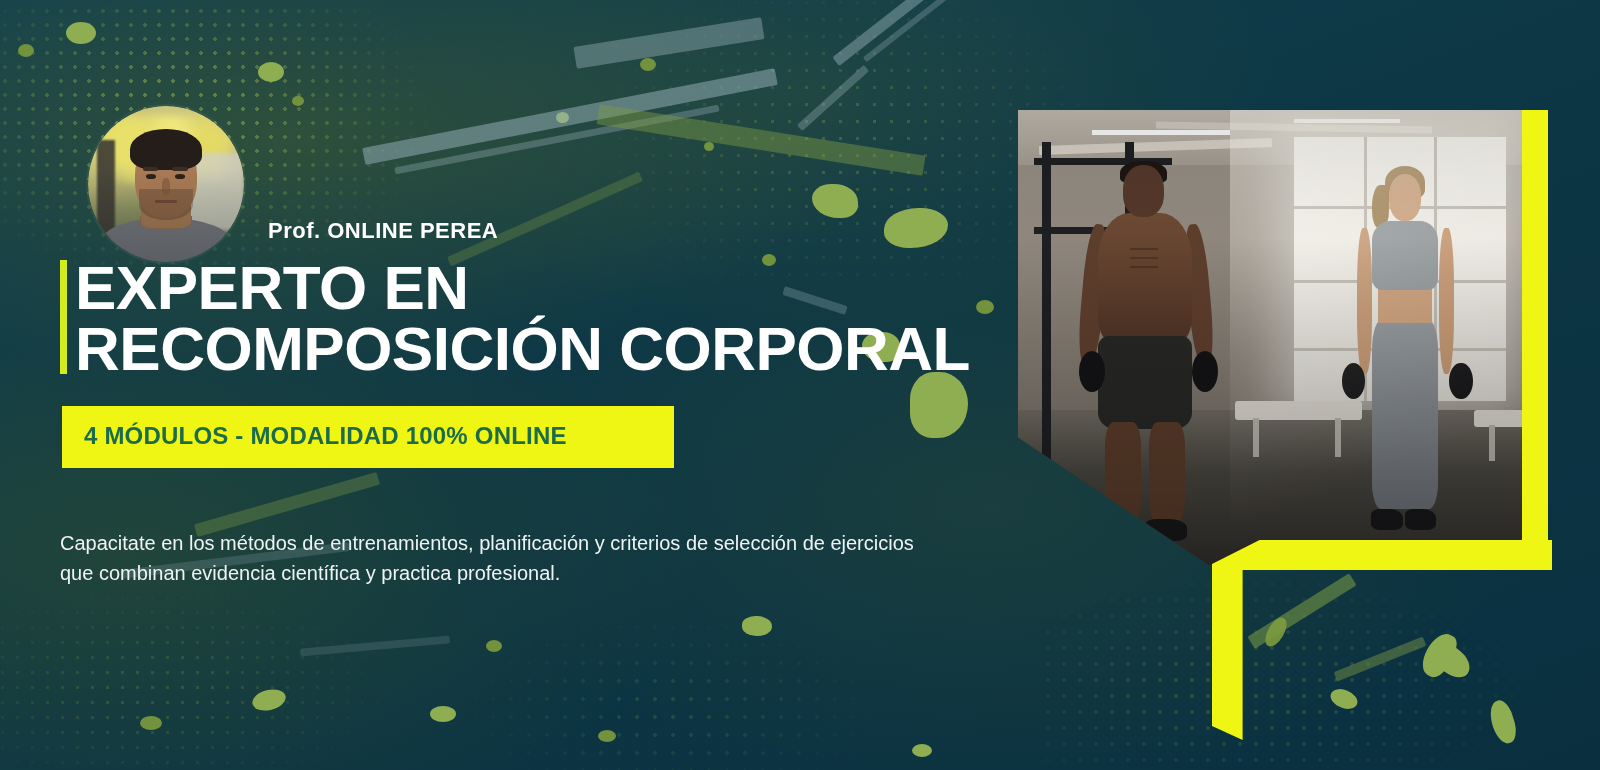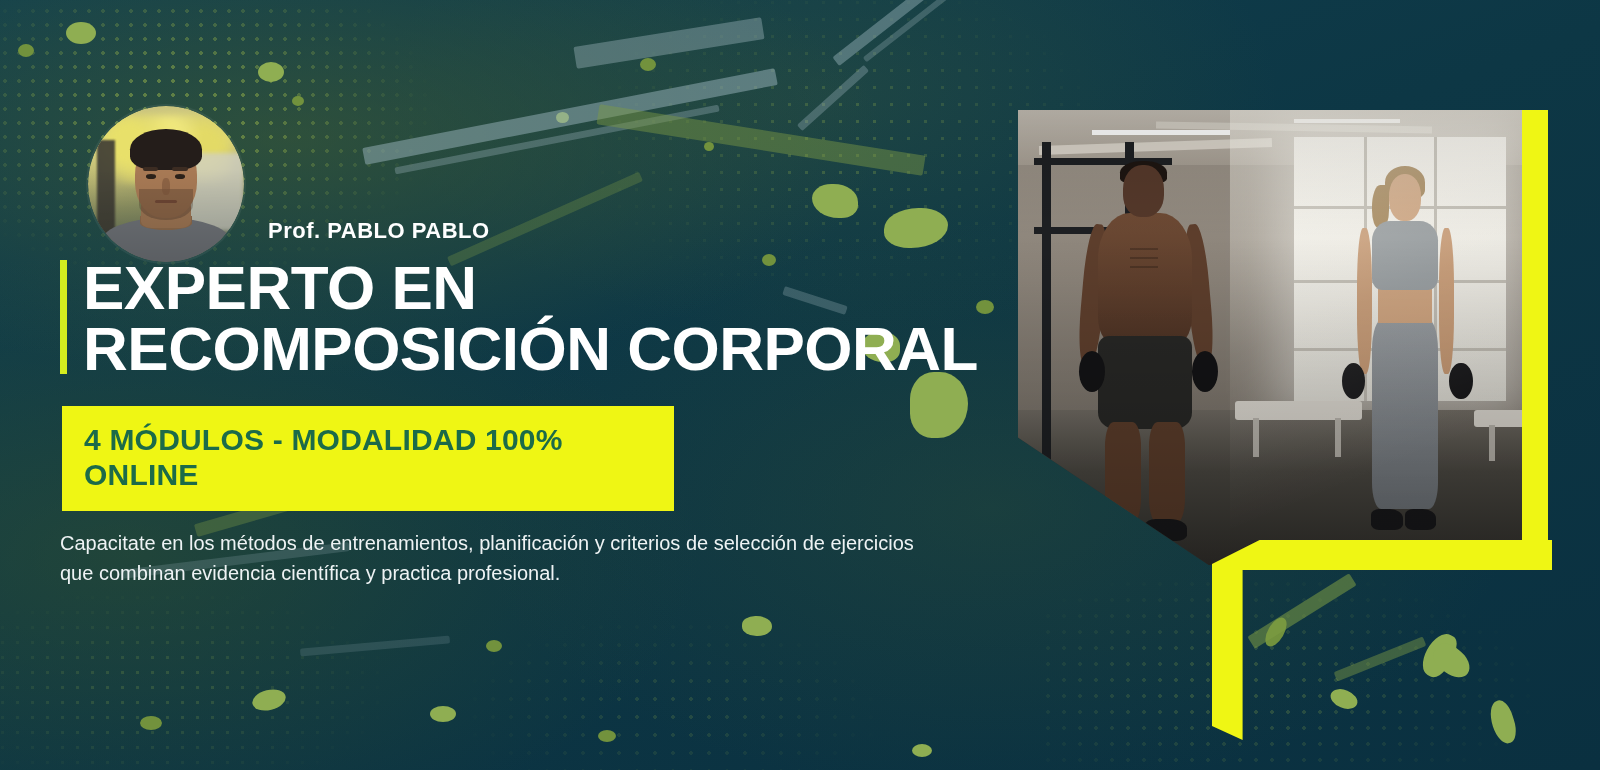--- a/index.html
+++ b/index.html
@@ -152,21 +152,21 @@
 
   .prof-name {
     color:#ffffff;
     font-size:22px; font-weight:bold; letter-spacing:.5px;
     white-space:nowrap;
     padding-bottom:18px;
   }
 
   .headline-wrap {
     position:absolute; left:60px; top:258px;
-    display:flex; align-items:stretch; gap:16px;
+    display:flex; align-items:stretch; gap:8px;
   }
   .accent-bar {
     width:7px; background:#d4ec1f; flex:0 0 auto;
     margin-top:2px; margin-bottom:6px;
   }
   .headline {
     color:#ffffff;
     font-size:62px; font-weight:bold;
     line-height:0.98;
     letter-spacing:-0.5px;
@@ -175,21 +175,21 @@
   }
 
   .badge {
     position:absolute; left:62px; top:406px;
     width:612px;
     background:#eff614;
     padding:16px 22px 18px 22px;
   }
   .badge-line {
     color:#1c6b49;
-    font-size:30px; font-weight:bold;
+    font-size:24px; font-weight:bold;
     letter-spacing:.2px;
     line-height:1.18;
     text-transform:uppercase;
   }
   .badge-line.l1 { text-align:left; }
   .badge-line.l2 { text-align:right; }
 
   .desc {
     position:absolute; left:60px; top:528px;
     width:870px;
@@ -405,21 +405,21 @@
           <div class="hair"></div>
           <div class="brow-l"></div>
           <div class="brow-r"></div>
           <div class="eye-l"></div>
           <div class="eye-r"></div>
           <div class="nose"></div>
           <div class="mouth"></div>
           <div class="shade"></div>
         </div>
       </div>
-      <div class="prof-name">Prof. PABLO PABLO</div>
+      <div class="prof-name">Prof. ONLINE PEREA</div>
     </div>
 
     <div class="headline-wrap">
       <div class="accent-bar"></div>
       <h1 class="headline">EXPERTO EN RECOMPOSICIÓN CORPORAL</h1>
     </div>
 
     <div class="badge">
       <div class="badge-line l1">4 MÓDULOS - MODALIDAD 100% ONLINE</div>
     </div>

